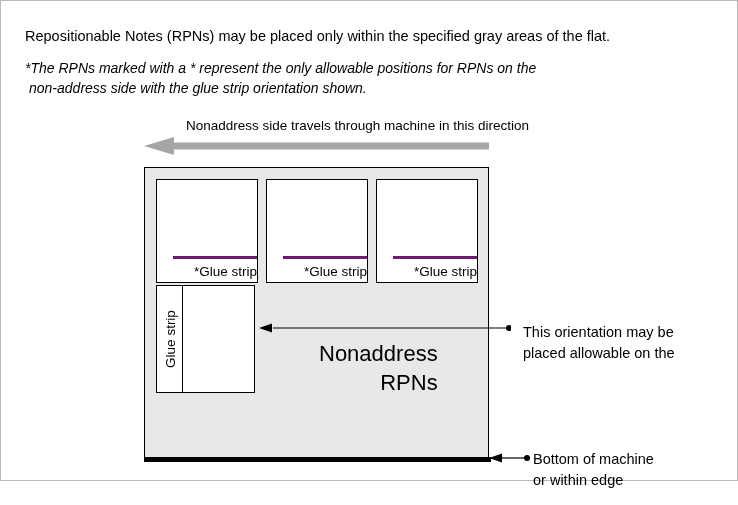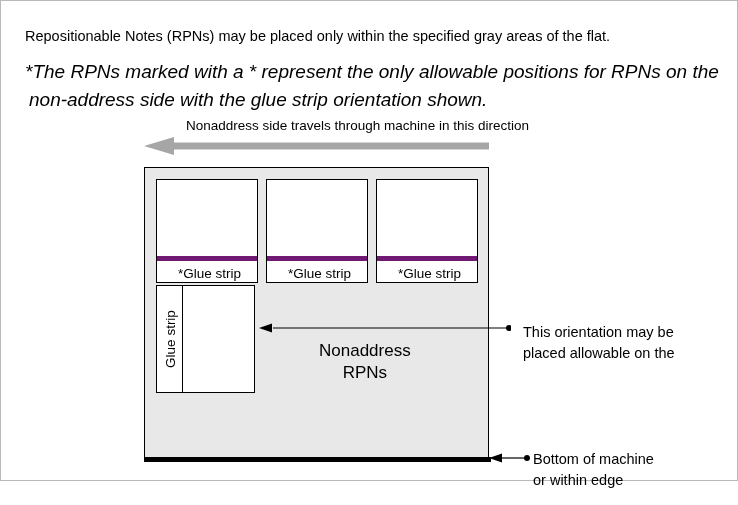--- a/index.html
+++ b/index.html
@@ -30,21 +30,21 @@
     left: 24px;
     top: 26px;
     font-size: 14.5px;
     line-height: 1.35;
     white-space: nowrap;
   }
   .note-italic {
     position: absolute;
     left: 24px;
     top: 57px;
-    font-size: 19px;
+    font-size: 14px;
     font-style: italic;
     line-height: 1.45;
   }
   .note-italic .l2 {
     display: block;
     padding-left: 4px;
   }
 
   
   .direction-caption {
@@ -95,26 +95,27 @@
     width: 102px;
     height: 104px;
     display: flex;
     flex-direction: column;
   }
   .rpn-top .body {
     flex: 1 1 auto;
   }
   .rpn-top .glue {
     height: 26px;
-    border-top: 5px solid #701a75;
+    border-top: 3px solid #701a75;
     font-size: 13.5px;
     line-height: 26px;
     padding-left: 21px;
     white-space: nowrap;
     box-sizing: border-box;
+    margin-left: 16px;
   }
   .rpn-1 { left: 155px; }
   .rpn-2 { left: 265px; }
   .rpn-3 { left: 375px; }
 
   
   .rpn-vert {
     left: 155px;
     top: 284px;
     width: 99px;
@@ -139,23 +140,23 @@
   }
   .rpn-vert .body-v {
     flex: 1 1 auto;
   }
 
   
   .flat-label {
     position: absolute;
     left: 318px;
     top: 339px;
-    font-size: 17px;
+    font-size: 22px;
     line-height: 1.3;
-    text-align: center;
+    text-align: right;
   }
 
   
   .callout-orient-line {
     position: absolute;
     left: 258px;
     top: 320px;
     width: 252px;
     height: 14px;
   }

